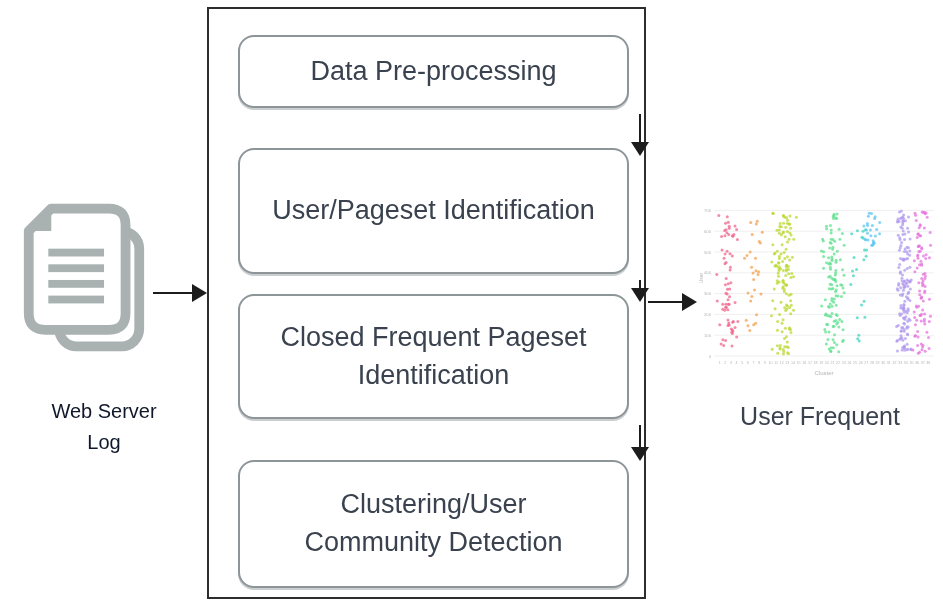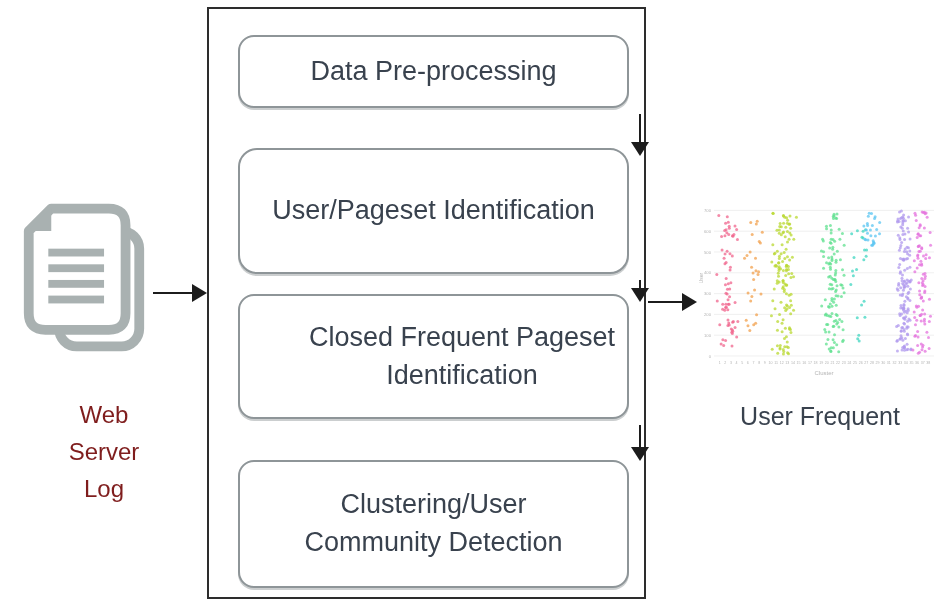--- a/index.html
+++ b/index.html
@@ -19,23 +19,23 @@
     position: absolute;
     left: 18px; top: 198px;
     width: 132px; height: 160px;
   }
 
   .source-label {
     position: absolute;
     left: 0px; top: 396px;
     width: 160px;
     text-align: center;
-    font-size: 24px;
+    font-size: 20px;
     line-height: 1.55;
-    color: #7f1d1d;
+    color: #0f172a;
     padding-left: 48px;
   }
 
   
   .outer-box {
     position: absolute;
     left: 207px; top: 7px;
     width: 439px; height: 592px;
     border: 2px solid #2d2d2d;
     background: #ffffff;
@@ -55,22 +55,22 @@
     text-align: center;
   }
   .step-box span {
     display: inline-block;
     max-width: 330px;
     font-size: 27px;
     line-height: 1.4;
     color: #39424e;
   }
   .step-1 { top: 26px;  height: 73px; }
-  .step-2 { top: 139px; height: 126px; border-radius: 19px; }
-  .step-3 { top: 285px; height: 125px; justify-content: flex-end; }
+  .step-2 { top: 139px; height: 126px; }
+  .step-3 { top: 285px; height: 125px; }
   .step-4 { top: 451px; height: 128px; }
 
   
   .v-arrow {
     position: absolute;
     width: 2px;
     background: #1c1c1c;
   }
   .v-arrow::after {
     content: "";

